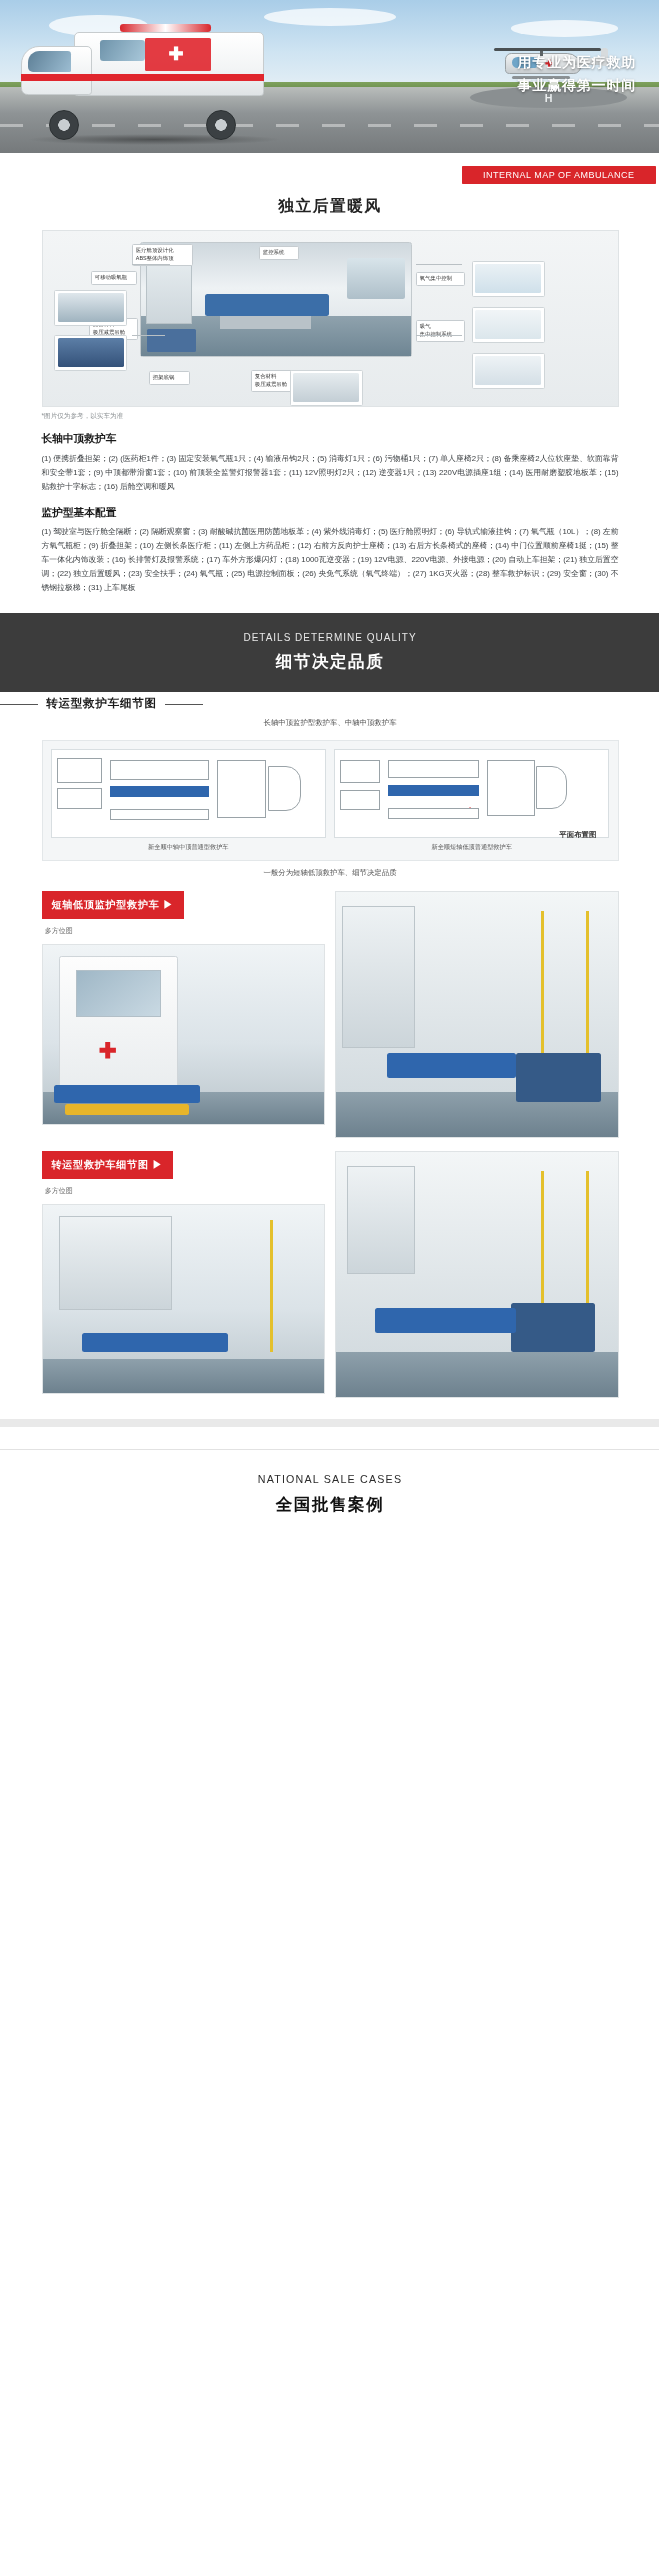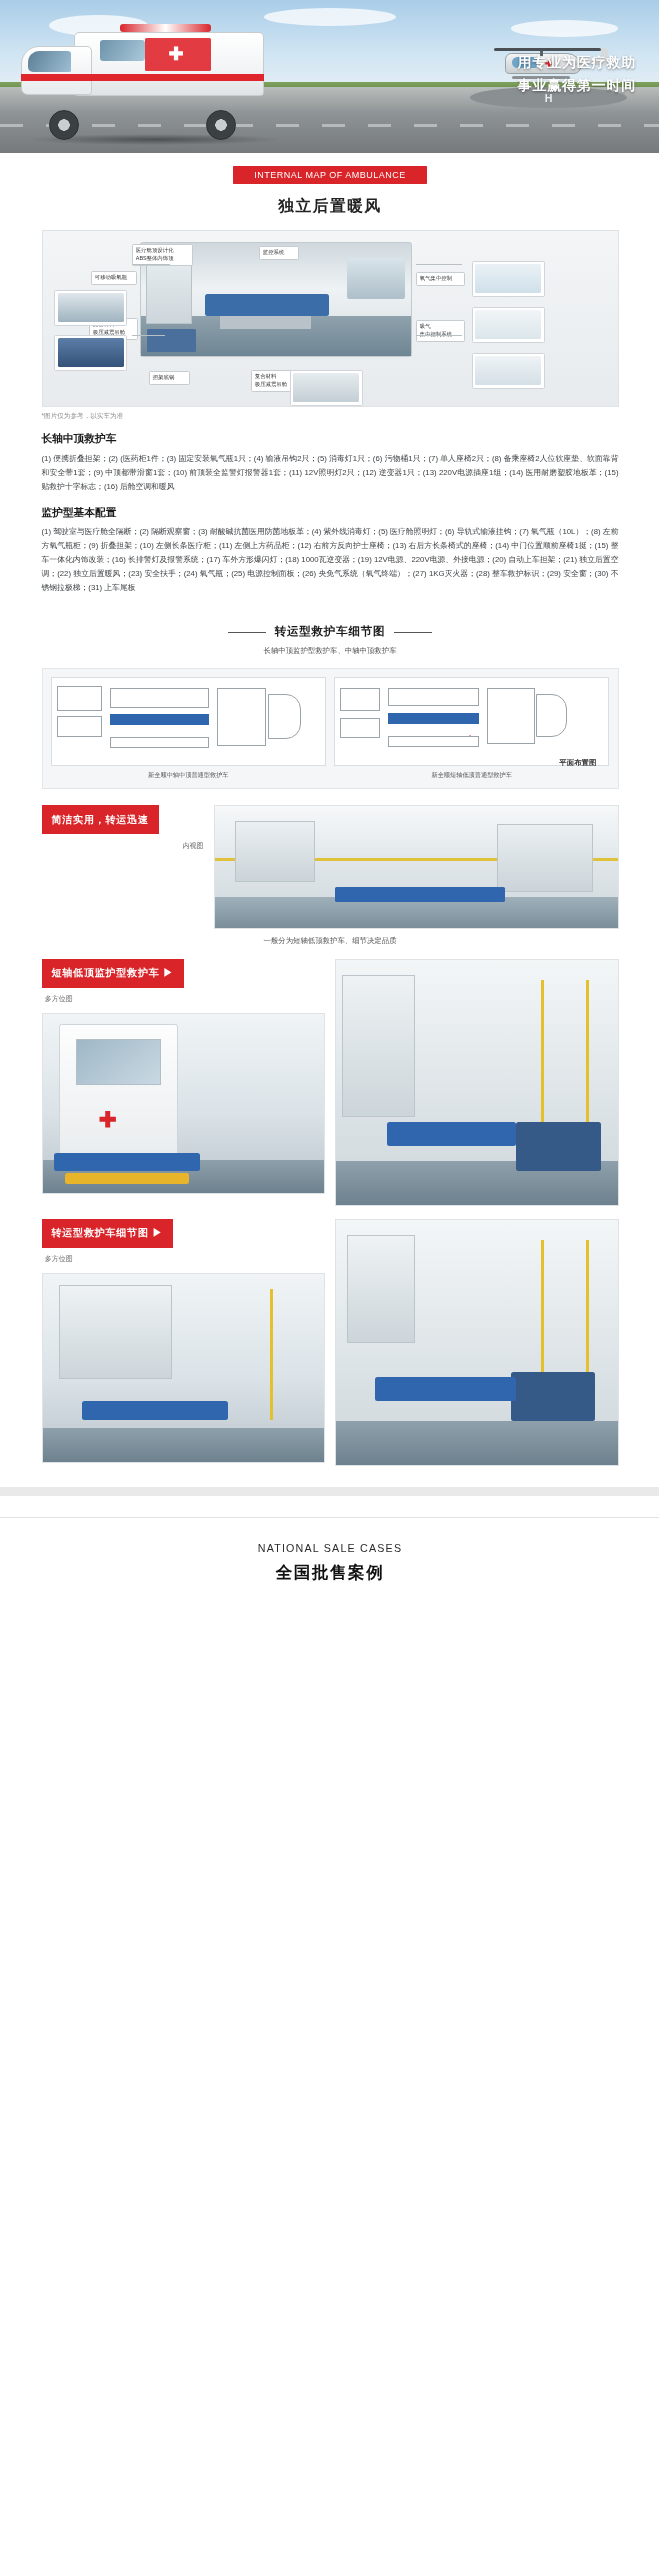--- a/index.html
+++ b/index.html
@@ -100,21 +100,21 @@
     background:radial-gradient(ellipse at center, rgba(0,0,0,.38), rgba(0,0,0,0) 70%);
   }
 
   .hero-text { position:absolute; right:24px; top:51px; text-align:center; }
   .hero-text .l1, .hero-text .l2 {
     color:#ffffff; font-size:14px; font-weight:bold; letter-spacing:0.8px;
     text-shadow:0 0.8px 2.5px rgba(0,0,0,.45); line-height:23px;
   }
 
   
-  .redbanner-wrap { text-align:center; padding:13px 16px 5px; }
+  .redbanner-wrap { text-align:right; padding:13px 4px 5px; }
   .redbanner {
     display:inline-block; background:#d9252a; color:#fff;
     font-size:9px; letter-spacing:0.5px; padding:4.1px 21.4px; border-radius:0.8px;
   }
   .cn-title {
     text-align:center; font-size:15.7px; font-weight:bold; color:#222;
     margin-top:6.6px; letter-spacing:1.6px;
   }
 
   
@@ -175,21 +175,21 @@
 
   
   .darkband {
     margin-top:18px; width:660px; height:79px; background:#3c3c3c;
     display:flex; flex-direction:column; align-items:center; justify-content:center;
   }
   .darkband .en { color:#e8e8e8; font-size:10px; letter-spacing:1px; }
   .darkband .cn { color:#ffffff; font-size:16.5px; font-weight:bold; margin-top:8.2px; letter-spacing:1.6px; }
 
   
-  .rulehead { text-align:center; margin-top:25px; }
+  .rulehead { text-align:left; }
   .rulehead .inner { display:inline-flex; align-items:center; gap:8.2px; }
   .rulehead .rule { width:38px; height:0.8px; background:#555; }
   .rulehead .txt { font-size:11.5px; font-weight:bold; color:#1a1a1a; letter-spacing:0.8px; }
   .subnote { text-align:center; font-size:7.4px; color:#555; margin-top:6.6px; }
 
   
   .plans {
     width:577px; margin:11.5px auto 0; display:flex; gap:8.2px;
     background:#f4f6f7; border:0.8px solid #e3e7e9; padding:8.2px;
   }
@@ -359,20 +359,24 @@
     <h3>长轴中顶救护车</h3>
     <p>(1) 便携折叠担架；(2) (医药柜1件；(3) 固定安装氧气瓶1只；(4) 输液吊钩2只；(5) 消毒灯1只；(6) 污物桶1只；(7) 单人座椅2只；(8) 备乘座椅2人位软座垫、软面靠背和安全带1套；(9) 中顶都带滑窗1套；(10) 前顶装全监警灯报警器1套；(11) 12V照明灯2只；(12) 逆变器1只；(13) 220V电源插座1组；(14) 医用耐磨塑胶地板革；(15) 贴救护十字标志；(16) 后舱空调和暖风</p>
   </div>
 
   <div class="block">
     <h3>监护型基本配置</h3>
     <p>(1) 驾驶室与医疗舱全隔断；(2) 隔断观察窗；(3) 耐酸碱抗菌医用防菌地板革；(4) 紫外线消毒灯；(5) 医疗舱照明灯；(6) 导轨式输液挂钩；(7) 氧气瓶（10L）；(8) 左前方氧气瓶柜；(9) 折叠担架；(10) 左侧长条医疗柜；(11) 左侧上方药品柜；(12) 右前方反向护士座椅；(13) 右后方长条椅式的座椅；(14) 中门位置顺前座椅1挺；(15) 整车一体化内饰改装；(16) 长排警灯及报警系统；(17) 车外方形爆闪灯；(18) 1000瓦逆变器；(19) 12V电源、220V电源、外接电源；(20) 自动上车担架；(21) 独立后置空调；(22) 独立后置暖风；(23) 安全扶手；(24) 氧气瓶；(25) 电源控制面板；(26) 央免气系统（氧气终端）；(27) 1KG灭火器；(28) 整车救护标识；(29) 安全窗；(30) 不锈钢拉极梯；(31) 上车尾板</p>
   </div>
 
 
+  <div class="darkband">
+    <div class="en">DETAILS DETERMINE QUALITY</div>
+    <div class="cn">细节决定品质</div>
+  </div>
 
   <div class="rulehead">
     <span class="inner">
       <span class="rule"></span>
       <span class="txt">转运型救护车细节图</span>
       <span class="rule"></span>
     </span>
   </div>
   <div class="subnote">长轴中顶监护型救护车、中轴中顶救护车</div>
 
@@ -399,34 +403,20 @@
         <div class="rect" style="left:152px; top:10px; width:48px; height:56px;"></div>
         <div class="rect" style="left:201px; top:16.5px; width:31px; height:43px; border-radius:0 15px 15px 0;"></div>
         <div class="red" style="left:132px; top:56px;">✚</div>
         <div class="rect" style="left:53px; top:58px; width:91px; height:11.5px;"></div>
       </div>
       <div class="cap">新全顺短轴低顶普通型救护车</div>
       <div class="plantag">平面布置图</div>
     </div>
   </div>
 
-  <div class="row2">
-    <div class="tagcol">
-      <div class="redtag">简洁实用，转运迅速</div>
-      <div class="tagsub">内视图</div>
-    </div>
-    <div class="photoblk">
-      <div class="ceil"></div>
-      <div class="strip"></div>
-      <div class="cab3"></div>
-      <div class="cab2"></div>
-      <div class="fl"></div>
-      <div class="cot"></div>
-    </div>
-  </div>
 
   <div class="subnote">一般分为短轴低顶救护车、细节决定品质</div>
 
   <div class="bigrow">
     <div style="flex:1;">
       <div class="redtag">短轴低顶监护型救护车 ▶</div>
       <div class="tagsub" style="text-align:left; margin-left:3.3px;">多方位图</div>
       <div class="bigphoto" style="margin-top:8.2px; height:181px;">
         <div class="door"></div>
         <div class="doorwin"></div>

